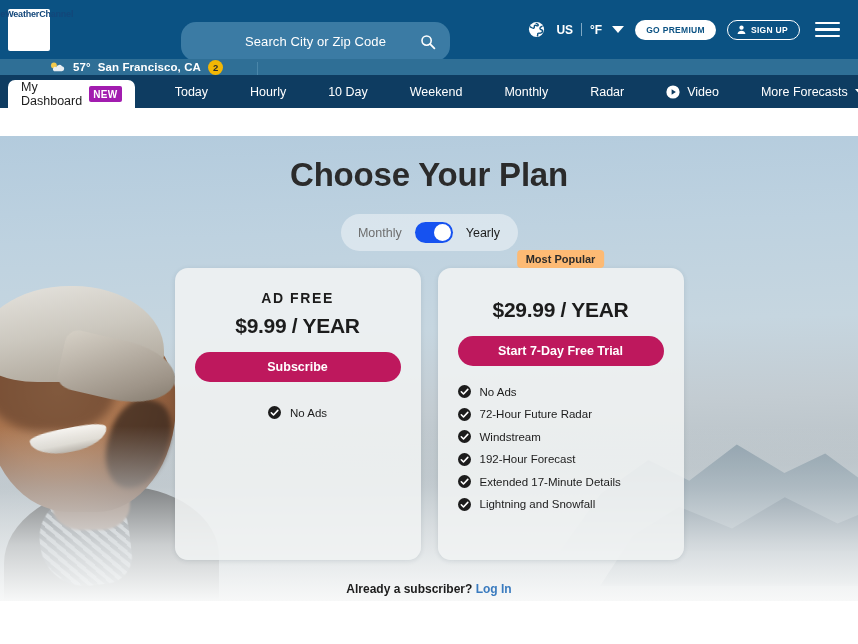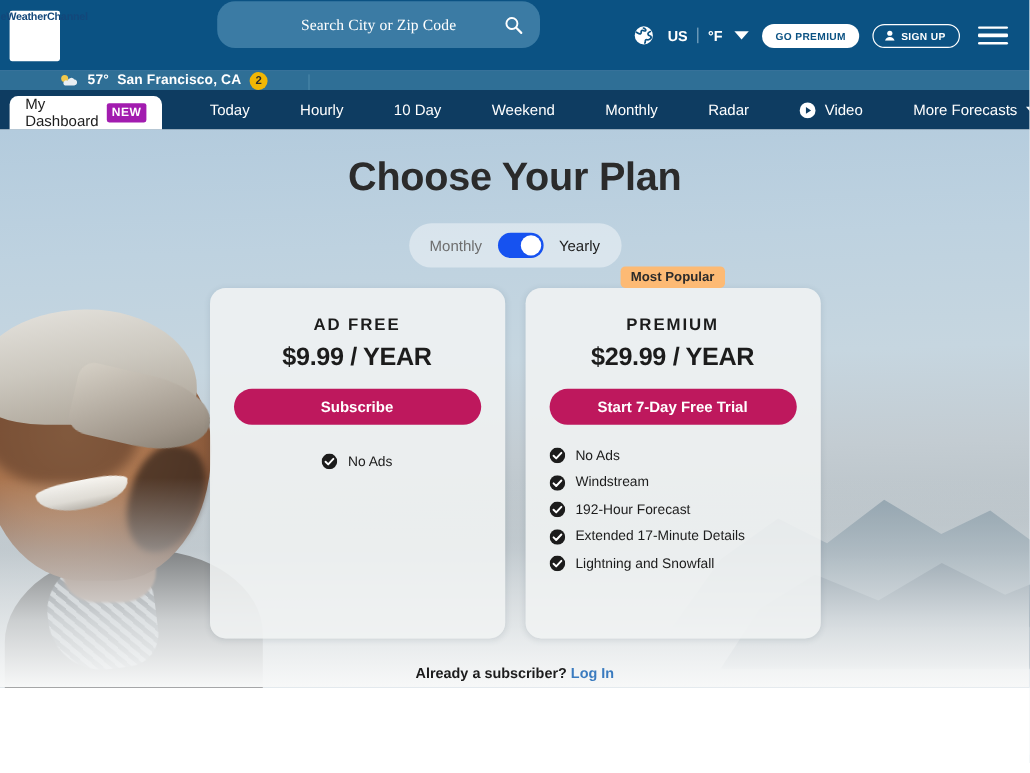--- a/index.html
+++ b/index.html
@@ -31,24 +31,23 @@
   .logo-line {
     font-size: 9px;
     font-weight: bold;
     color: #13477a;
     line-height: 10px;
     letter-spacing: -0.2px;
   }
   .search-wrap {
     position: absolute;
     left: 181px;
-    top: 1px;
+    top: 22px;
     width: 269px;
     height: 39px;
-    font-family: Liberation Serif, serif;
   }
   .search-pill {
     width: 100%; height: 100%;
     background: #3b7ba4;
     border-radius: 15px;
     display: flex;
     align-items: center;
     justify-content: center;
     position: relative;
   }
@@ -218,20 +217,21 @@
     border-right: 5px solid transparent;
     border-top: 6px solid #ffffff;
   }
 
   
   .hero {
     position: relative;
     height: 465px;
     overflow: hidden;
     background: #b9cbd8;
+    margin-top: 28px;
   }
   .hero-bg { position: absolute; inset: 0; }
   .sky {
     position: absolute; inset: 0;
     background: linear-gradient(178deg,
       #b3cbdd 0%, #bed2e0 22%, #c6d6e0 42%,
       #c3ccd2 58%, #b9c2c7 72%, #cdd3d6 86%, #f3f4f5 100%);
   }
   .mountain-far {
     position: absolute;
@@ -634,30 +634,36 @@
               <circle cx="6.5" cy="6.5" r="6.5" fill="#1c1c1c"></circle>
               <path d="M3.3 6.8l2.2 2.2 4.3-4.6" fill="none" stroke="#ffffff" stroke-width="1.6" stroke-linecap="round" stroke-linejoin="round"></path>
             </svg>
             <span class="feature-label">No Ads</span>
           </li>
         </ul>
       </div>
 
       <div class="card premium">
         <span class="most-popular">Most Popular</span>
-        <div class="card-name">PREMIUM</div>
         <div class="card-price">$29.99 / YEAR</div>
         <button class="card-cta">Start 7-Day Free Trial</button>
         <ul class="feature-list">
           <li class="feature">
             <svg class="check-icon" viewBox="0 0 13 13">
               <circle cx="6.5" cy="6.5" r="6.5" fill="#1c1c1c"></circle>
               <path d="M3.3 6.8l2.2 2.2 4.3-4.6" fill="none" stroke="#ffffff" stroke-width="1.6" stroke-linecap="round" stroke-linejoin="round"></path>
             </svg>
             <span class="feature-label">No Ads</span>
+          </li>
+          <li class="feature">
+            <svg class="check-icon" viewBox="0 0 13 13">
+              <circle cx="6.5" cy="6.5" r="6.5" fill="#1c1c1c"></circle>
+              <path d="M3.3 6.8l2.2 2.2 4.3-4.6" fill="none" stroke="#ffffff" stroke-width="1.6" stroke-linecap="round" stroke-linejoin="round"></path>
+            </svg>
+            <span class="feature-label">72-Hour Future Radar</span>
           </li>
           <li class="feature">
             <svg class="check-icon" viewBox="0 0 13 13">
               <circle cx="6.5" cy="6.5" r="6.5" fill="#1c1c1c"></circle>
               <path d="M3.3 6.8l2.2 2.2 4.3-4.6" fill="none" stroke="#ffffff" stroke-width="1.6" stroke-linecap="round" stroke-linejoin="round"></path>
             </svg>
             <span class="feature-label">Windstream</span>
           </li>
           <li class="feature">
             <svg class="check-icon" viewBox="0 0 13 13">

